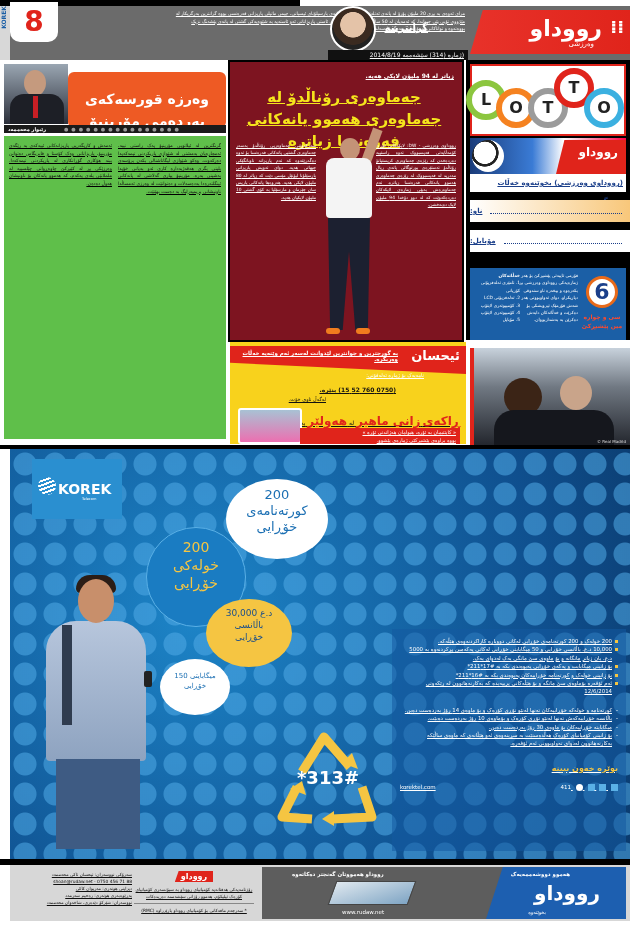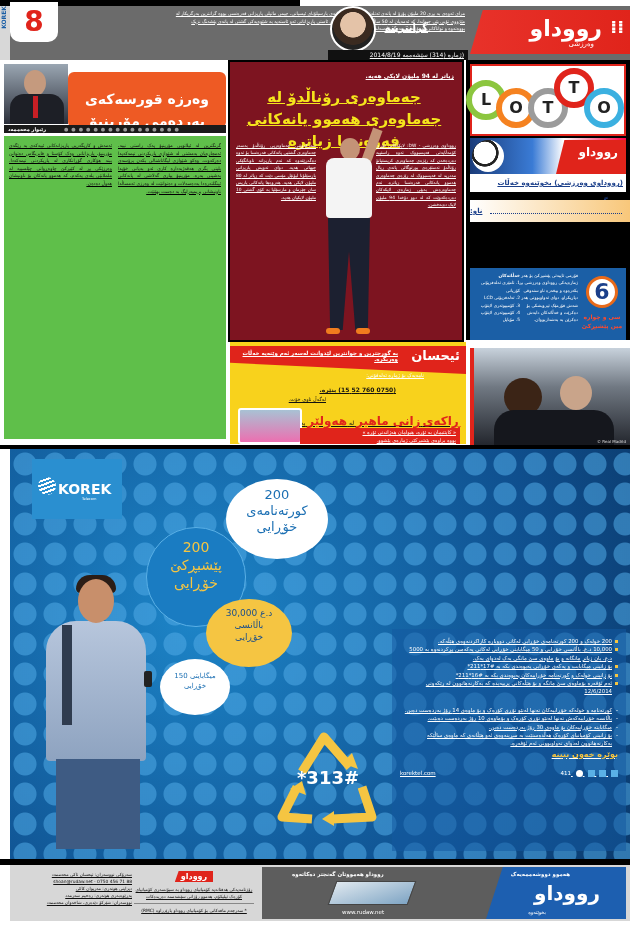--- a/index.html
+++ b/index.html
@@ -114,21 +114,21 @@
   #ad .headline2 { right: 18px; top: 88px; color:#f5c542; font: bold 17px "DejaVu Sans", sans-serif; }
   #ad .call1 { left: 270px; top: 238px; color:#fff; font: bold 11px "DejaVu Sans", sans-serif; text-align:center; width: 100px; line-height: 16px; }
   #ad .recycle { left: 262px; top: 278px; width: 110px; height: 100px; }
   #ad .code { left: 268px; top: 318px; width: 100px; color:#fff; font: bold 18px "DejaVu Sans", sans-serif; text-align:center; }
   #ad .panel { left: 382px; top: 180px; width: 234px; height: 222px; background: rgba(20,90,160,.55); color:#fff; font-size: 5.4px; line-height: 8.4px; padding: 8px 8px 0 8px; }
   #ad .panel ul { list-style: none; }
   #ad .panel li { position:relative; padding-right: 6px; }
   #ad .panel .bul li::before { content:""; position:absolute; right: 0; top: 3px; width: 3px; height: 3px; background:#f5c542; }
   #ad .panel .dash li::before { content:"-"; position:absolute; right: 0; top: 0; }
   #ad .panel .gap { height: 10px; }
-  #ad .panel .cta { color:#f5c542; font: bold 8px "DejaVu Sans", sans-serif; margin-top: 2px; }
+  #ad .panel .cta { color:#f5c542; font: bold 8px "DejaVu Sans", sans-serif; margin-top: 16px; }
   #ad .panel .foot { display:flex; justify-content: space-between; margin-top: 10px; direction: ltr; font-size: 5.5px; }
   #ad .panel .social span { display:inline-block; width: 7px; height: 7px; background: #5ab0e6; margin-left: 3px; vertical-align: middle; }
 
   #sep2 { left: 0; top: 859px; width: 630px; height: 6px; background: #000; }
 
   
   #footer { left: 10px; top: 865px; width: 620px; height: 56px; background: #d7d7d7; }
   #footer .credits { left: 4px; top: 6px; width: 118px; color:#111; font-size: 4.4px; line-height: 7px; }
   #footer .about { left: 124px; top: 6px; width: 120px; color:#111; font-size: 4.4px; line-height: 7px; text-align:center; }
   #footer .about .mini { display:inline-block; background:#e0241b; color:#fff; font-weight:bold; font-size: 8px; padding: 2px 6px; margin-bottom: 4px; clip-path: polygon(10% 0,100% 0,100% 100%,0 100%); }
@@ -206,20 +206,24 @@
   </div>
   <div class="abs banner">
     <div class="ball"></div>
     <div class="mini">رووداو</div>
   </div>
   <div class="abs callout rtl">(رووداوی وەرزشی) بخوێنەوە خەڵات وەربگرە</div>
   <div class="abs field rtl" style="top:140px">
     <span>ناو:</span>
       <span class="dots"></span>
   </div>
+  <div class="abs field rtl" style="top:170px;background:linear-gradient(90deg,#fff,#fff)">
+    <span>مۆبایل:</span>
+      <span class="dots"></span>
+  </div>
   <div class="abs blue rtl">
     <div class="six">6</div>
     <div class="promo">سی و چوارە مین پێشبڕکێ</div>
     <div class="desc">فۆرمی تایبەتی پێشبڕکێ بۆ هەر ژمارەیەکی رووداوی وەرزشی بڕ بکەرەوە و بیخەرە ناو سندوقی دیاریکراو. دوای تەواوبوونی هەر شەش فۆرمێک تیروپشکی بۆ دەکرێت و خەڵاتەکان دابەش دەکرێن بە بەشداربووان.</div>
     <div class="prizes">
       <div style="font-weight:bold">خەڵاتەکان</div>
       <div>1. ئامێری تەلەفزیۆنی کۆریانی</div>
       <div>2. تەلەفزیۆنی LCD</div>
       <div>3. کۆمپیوتەری لاپتۆپ</div>
       <div>4. کۆمپیوتەری لاپتۆپ</div>
@@ -270,21 +274,21 @@
       <div class="head"></div>
       <div class="phone"></div>
   </div>
   <div class="bubble b1">
     <div>200</div>
       <div>کورتەنامەی</div>
       <div>خۆڕایی</div>
   </div>
   <div class="bubble b2">
     <div>200</div>
-      <div>پێشبڕکێ</div>
+      <div>خولەکی</div>
       <div>خۆڕایی</div>
   </div>
   <div class="bubble b3">
     <div>30,000 د.ع</div>
       <div>باڵانسی</div>
       <div>خۆڕایی</div>
   </div>
   <div class="bubble b4">
     <div>150 میگابایتی</div>
       <div>خۆڕایی</div>

